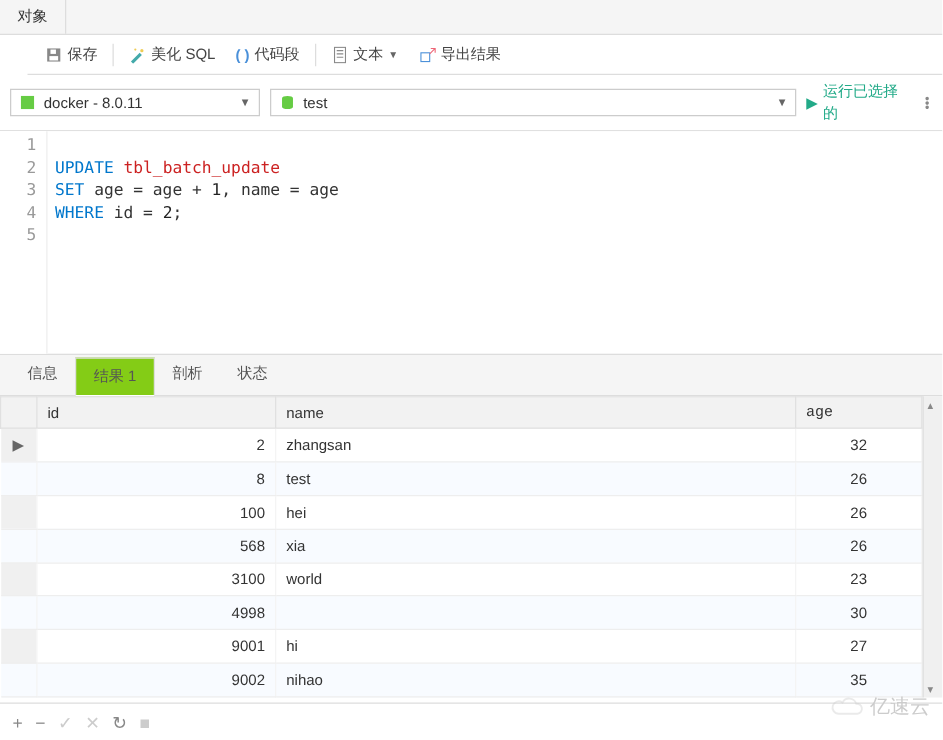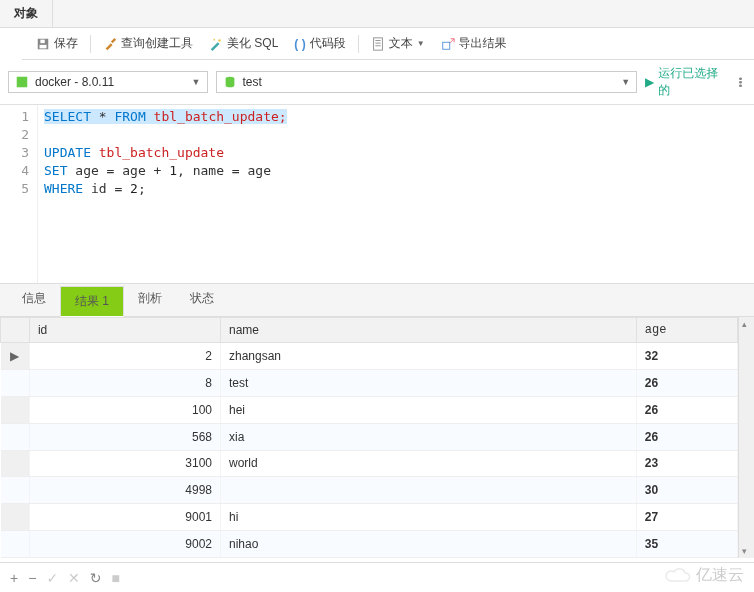--- a/index.html
+++ b/index.html
@@ -1,19 +1,19 @@
 <!DOCTYPE html>
 <html><head>
   <meta charset="utf-8">
   <style>
     * { box-sizing: border-box; margin: 0; padding: 0; }
     body { font-family: "Microsoft YaHei", Arial, sans-serif; font-size: 12px; color: #333; background: #fff; width: 754px; height: 592px; overflow: hidden; position: relative; }
     
     .top-tabs { display: flex; border-bottom: 1px solid #ddd; background: #f5f5f5; height: 28px; }
-    .top-tab { padding: 5px 14px; border-right: 1px solid #ddd; display: flex; align-items: center; gap: 5px; cursor: pointer; font-weight: bold; }
+    .top-tab { padding: 5px 14px; border-right: 1px solid #ddd; display: flex; align-items: center; gap: 5px; cursor: pointer; }
     .top-tab.active { background: #fff; border-bottom: 1px solid #fff; margin-bottom: -1px; }
     .tab-close { color: #999; font-size: 10px; }
     
     .toolbar { display: flex; align-items: center; padding: 6px 8px; border-bottom: 1px solid #ddd; gap: 4px; height: 32px; margin-left: 22px; }
     .tb-item { display: flex; align-items: center; gap: 4px; padding: 2px 6px; cursor: pointer; color: #444; }
     .tb-sep { width: 1px; height: 18px; background: #ddd; margin: 0 2px; }
     
     .conn-bar { display: flex; align-items: center; padding: 5px 8px; gap: 8px; border-bottom: 1px solid #e0e0e0; }
     .conn-select { border: 1px solid #ccc; padding: 3px 6px; display: flex; align-items: center; gap: 6px; background: #fff; cursor: pointer; }
     .conn-select.first { width: 207px; }
@@ -35,30 +35,30 @@
     .result-tab { padding: 6px 14px; cursor: pointer; color: #555; }
     .result-tab.active { background: #84cc16; border: 1px solid #ddd; border-bottom: 1px solid #fff; margin-bottom: -1px; margin-top: 2px; }
     
     .grid-wrap { display: flex; height: 241px; }
     .grid { flex: 1; border-collapse: collapse; width: 100%; }
     .grid th { background: #f2f2f2; text-align: left; padding: 5px 8px; border: 1px solid #e0e0e0; font-weight: normal; color: #333; }
     .grid td { padding: 4px 8px; border-bottom: 1px solid #eee; border-right: 1px solid #f4f4f4; }
     .grid tr:nth-child(even) td { background: #f8fbff; }
     .col-id { width: 170px; text-align: right; }
     .col-name { width: 370px; text-align: left; }
-    .col-age { width: 90px; text-align: left; font-weight: bold; }
+    .col-age { width: 90px; text-align: center; }
     .row-marker { width: 14px; background: #f0f0f0; border-right: 1px solid #ddd; text-align: center; color: #666; }
     .vscroll { width: 16px; background: #f0f0f0; border-left: 1px solid #ddd; position: relative; }
     .vscroll::before { content:"▴"; position:absolute; top:2px; left:3px; font-size:9px; color:#888; }
     .vscroll::after { content:"▾"; position:absolute; bottom:2px; left:3px; font-size:9px; color:#888; }
     
     .footer-tb { display: flex; align-items: center; padding: 6px 10px; gap: 10px; border-top: 1px solid #ddd; height: 30px; position: absolute; bottom: 0; left: 0; right: 0; background: #fff; }
     .footer-tb span { color: #888; cursor: pointer; font-size: 14px; }
     
-    .watermark { position: absolute; right: 10px; bottom: 6px; color: #ccc; font-size: 16px; display: flex; align-items: center; gap: 4px; }
+    .watermark { position: absolute; right: 10px; bottom: 16px; color: #ccc; font-size: 16px; display: flex; align-items: center; gap: 4px; }
     .watermark svg { opacity: 0.4; }
     
     .icon-sv { width: 14px; height: 14px; display: inline-block; }
   </style>
 </head>
 <body>
 
 <div class="top-tabs">
   <div class="top-tab">
     <span>对象</span>
@@ -68,26 +68,20 @@
 <div class="toolbar">
   <div class="tb-item">
     <svg class="icon-sv" viewBox="0 0 16 16">
         <rect x="2" y="2" width="12" height="12" fill="#888"></rect>
         <rect x="4" y="9" width="8" height="4" fill="#fff"></rect>
         <rect x="5" y="3" width="5" height="4" fill="#fff"></rect>
       </svg>
     <span>保存</span>
   </div>
   <div class="tb-sep"></div>
-  <div class="tb-item">
-    <svg class="icon-sv" viewBox="0 0 16 16">
-        <path d="M3 13 L9 7 L11 9 L5 15 Z M9 5 L13 1 L15 3 L11 7 Z" fill="#d08830"></path>
-      </svg>
-    <span>查询创建工具</span>
-  </div>
   <div class="tb-item">
     <svg class="icon-sv" viewBox="0 0 16 16">
         <path d="M2 14 L10 6 L12 8 L4 16 Z" fill="#4aa"></path>
         <circle cx="12" cy="4" r="1.5" fill="#ec5"></circle>
         <circle cx="6" cy="3" r="1" fill="#ec5"></circle>
       </svg>
     <span>美化 SQL</span>
   </div>
   <div class="tb-item">
     <span style="color:#4a90d9;font-weight:bold;">( )</span>
@@ -138,21 +132,20 @@
 
 <div class="code-area">
   <div class="gutter">
     <div>1</div>
       <div>2</div>
       <div>3</div>
       <div>4</div>
       <div>5</div>
   </div>
   <div class="code-lines">
-    <div><span class="kw sel">SELECT</span><span class="sel"> * </span><span class="kw sel">FROM</span><span class="tbl sel"> tbl_batch_update;</span></div>
     <div></div>
     <div><span class="kw">UPDATE</span><span class="tbl"> tbl_batch_update</span></div>
     <div><span class="kw">SET</span><span> age = age + </span><span class="str">1</span><span>, name = age</span></div>
     <div><span class="kw">WHERE</span><span> id = </span><span class="str">2</span><span>;</span></div>
   </div>
 </div>
 
 <div class="result-tabs">
   <div class="result-tab">信息</div>
   <div class="result-tab active">结果 1</div>

